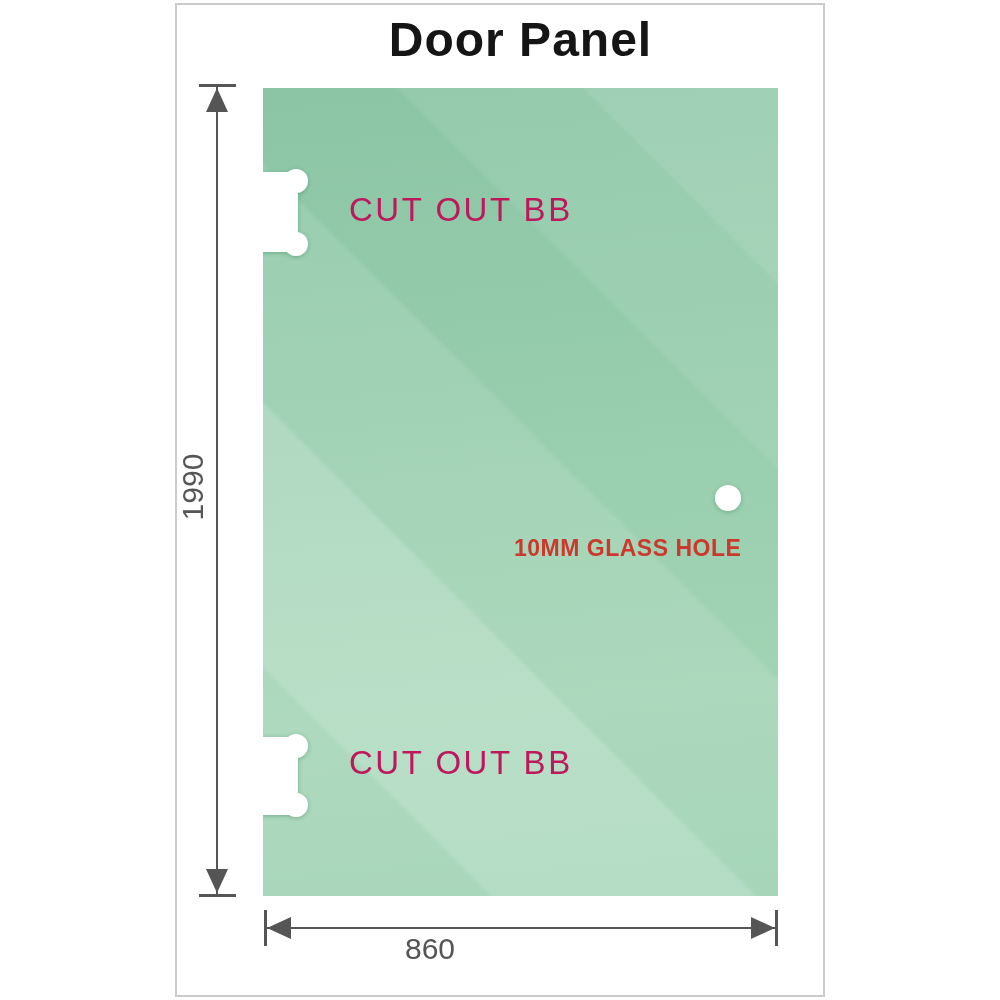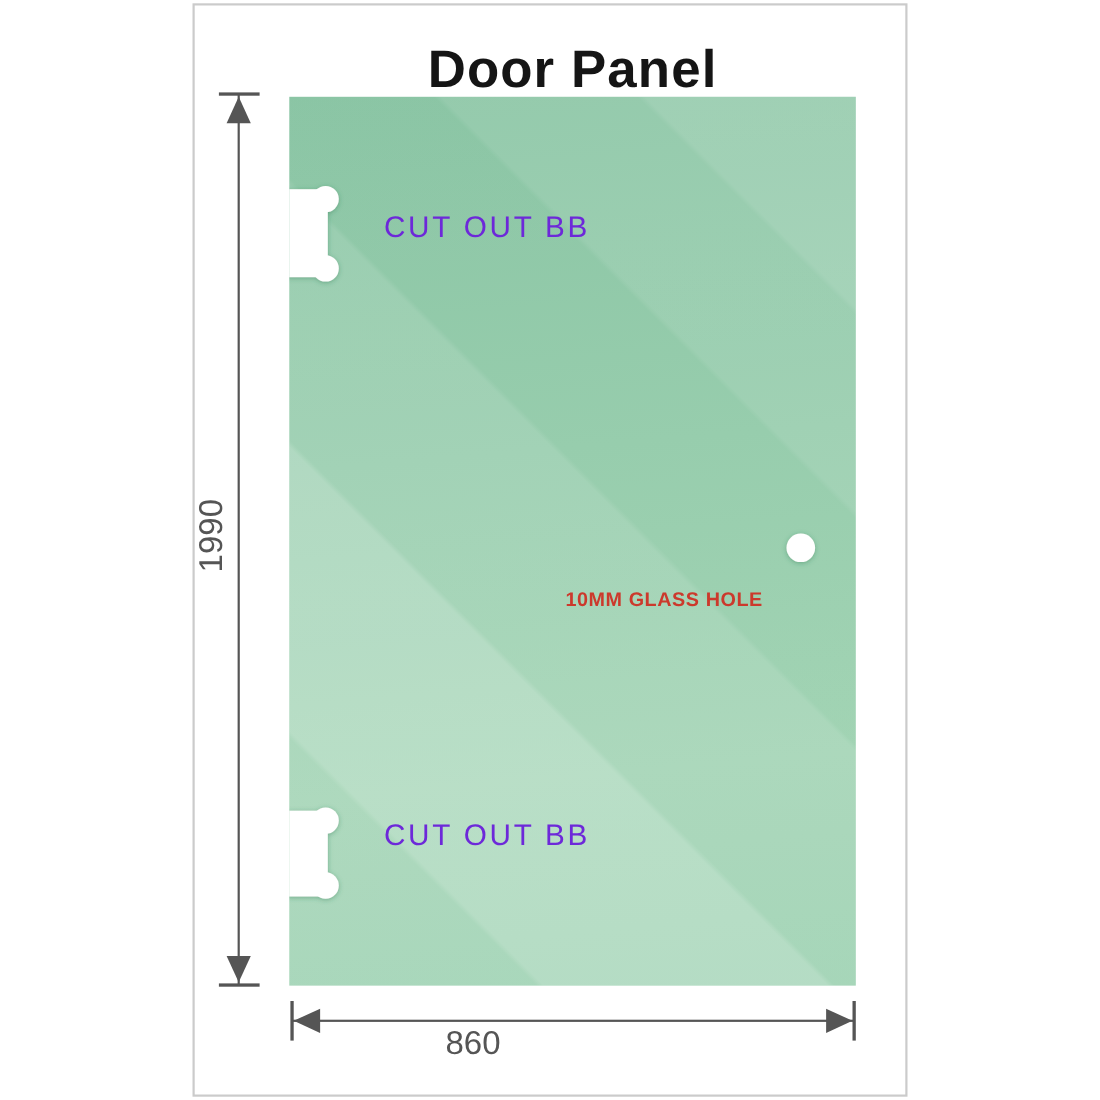--- a/index.html
+++ b/index.html
@@ -1,41 +1,41 @@
 <!DOCTYPE html>
 <html><head>
 <meta charset="utf-8">
 <style>
   html,body{margin:0;padding:0;background:#ffffff;}
   body{width:1000px;height:1000px;position:relative;font-family:"Liberation Sans",sans-serif;overflow:hidden;}
 
   .frame{position:absolute;left:175px;top:3px;width:646px;height:990px;border:2px solid #cbcbcb;background:#ffffff;}
 
   .title{position:absolute;left:263px;top:12px;width:515px;text-align:center;
-         font-size:48px;font-weight:bold;color:#151515;letter-spacing:1px;margin-top:24px;}
+         font-size:48px;font-weight:bold;color:#151515;letter-spacing:1px;}
 
   .panel{position:absolute;left:263px;top:88px;width:515px;height:808px;
     background:
       linear-gradient(45deg,
         rgba(255,255,255,0.16) 0%, rgba(255,255,255,0.16) 17%,
         rgba(255,255,255,0.28) 17.5%, rgba(255,255,255,0.28) 37%,
         rgba(255,255,255,0.14) 37.5%, rgba(255,255,255,0.14) 55%,
         rgba(255,255,255,0.04) 55.5%, rgba(255,255,255,0.04) 71%,
         rgba(255,255,255,0.12) 71.5%, rgba(255,255,255,0.12) 85%,
         rgba(255,255,255,0.20) 85.5%, rgba(255,255,255,0.20) 100%),
       linear-gradient(175deg, #86c3a1 0%, #93cbaa 40%, #9ed2b1 75%, #98cfae 100%);
   }
 
   .panel-svg{position:absolute;left:0;top:0;}
 
-  .cutout-label{position:absolute;font-size:27px;letter-spacing:2.5px;color:#6d28d9;}
+  .cutout-label{position:absolute;font-size:33px;letter-spacing:2.5px;color:#be185d;}
   .cutout-label.top{left:349px;top:191px;}
   .cutout-label.bottom{left:349px;top:744px;}
 
-  .hole-label{position:absolute;left:514px;top:535px;font-size:18px;font-weight:bold;
+  .hole-label{position:absolute;left:514px;top:535px;font-size:23px;font-weight:bold;
               color:#cc392c;letter-spacing:0.5px;}
 
   .dim{position:absolute;background:#555555;}
   .dim-v-line{left:216px;top:86px;width:2px;height:810px;}
   .dim-v-cap-top{left:199px;top:84px;width:37px;height:3px;}
   .dim-v-cap-bottom{left:199px;top:894px;width:37px;height:3px;}
   .dim-h-line{left:266px;top:927px;width:510px;height:2px;}
   .dim-h-cap-left{left:264px;top:910px;width:3px;height:36px;}
   .dim-h-cap-right{left:775px;top:910px;width:3px;height:36px;}
 

